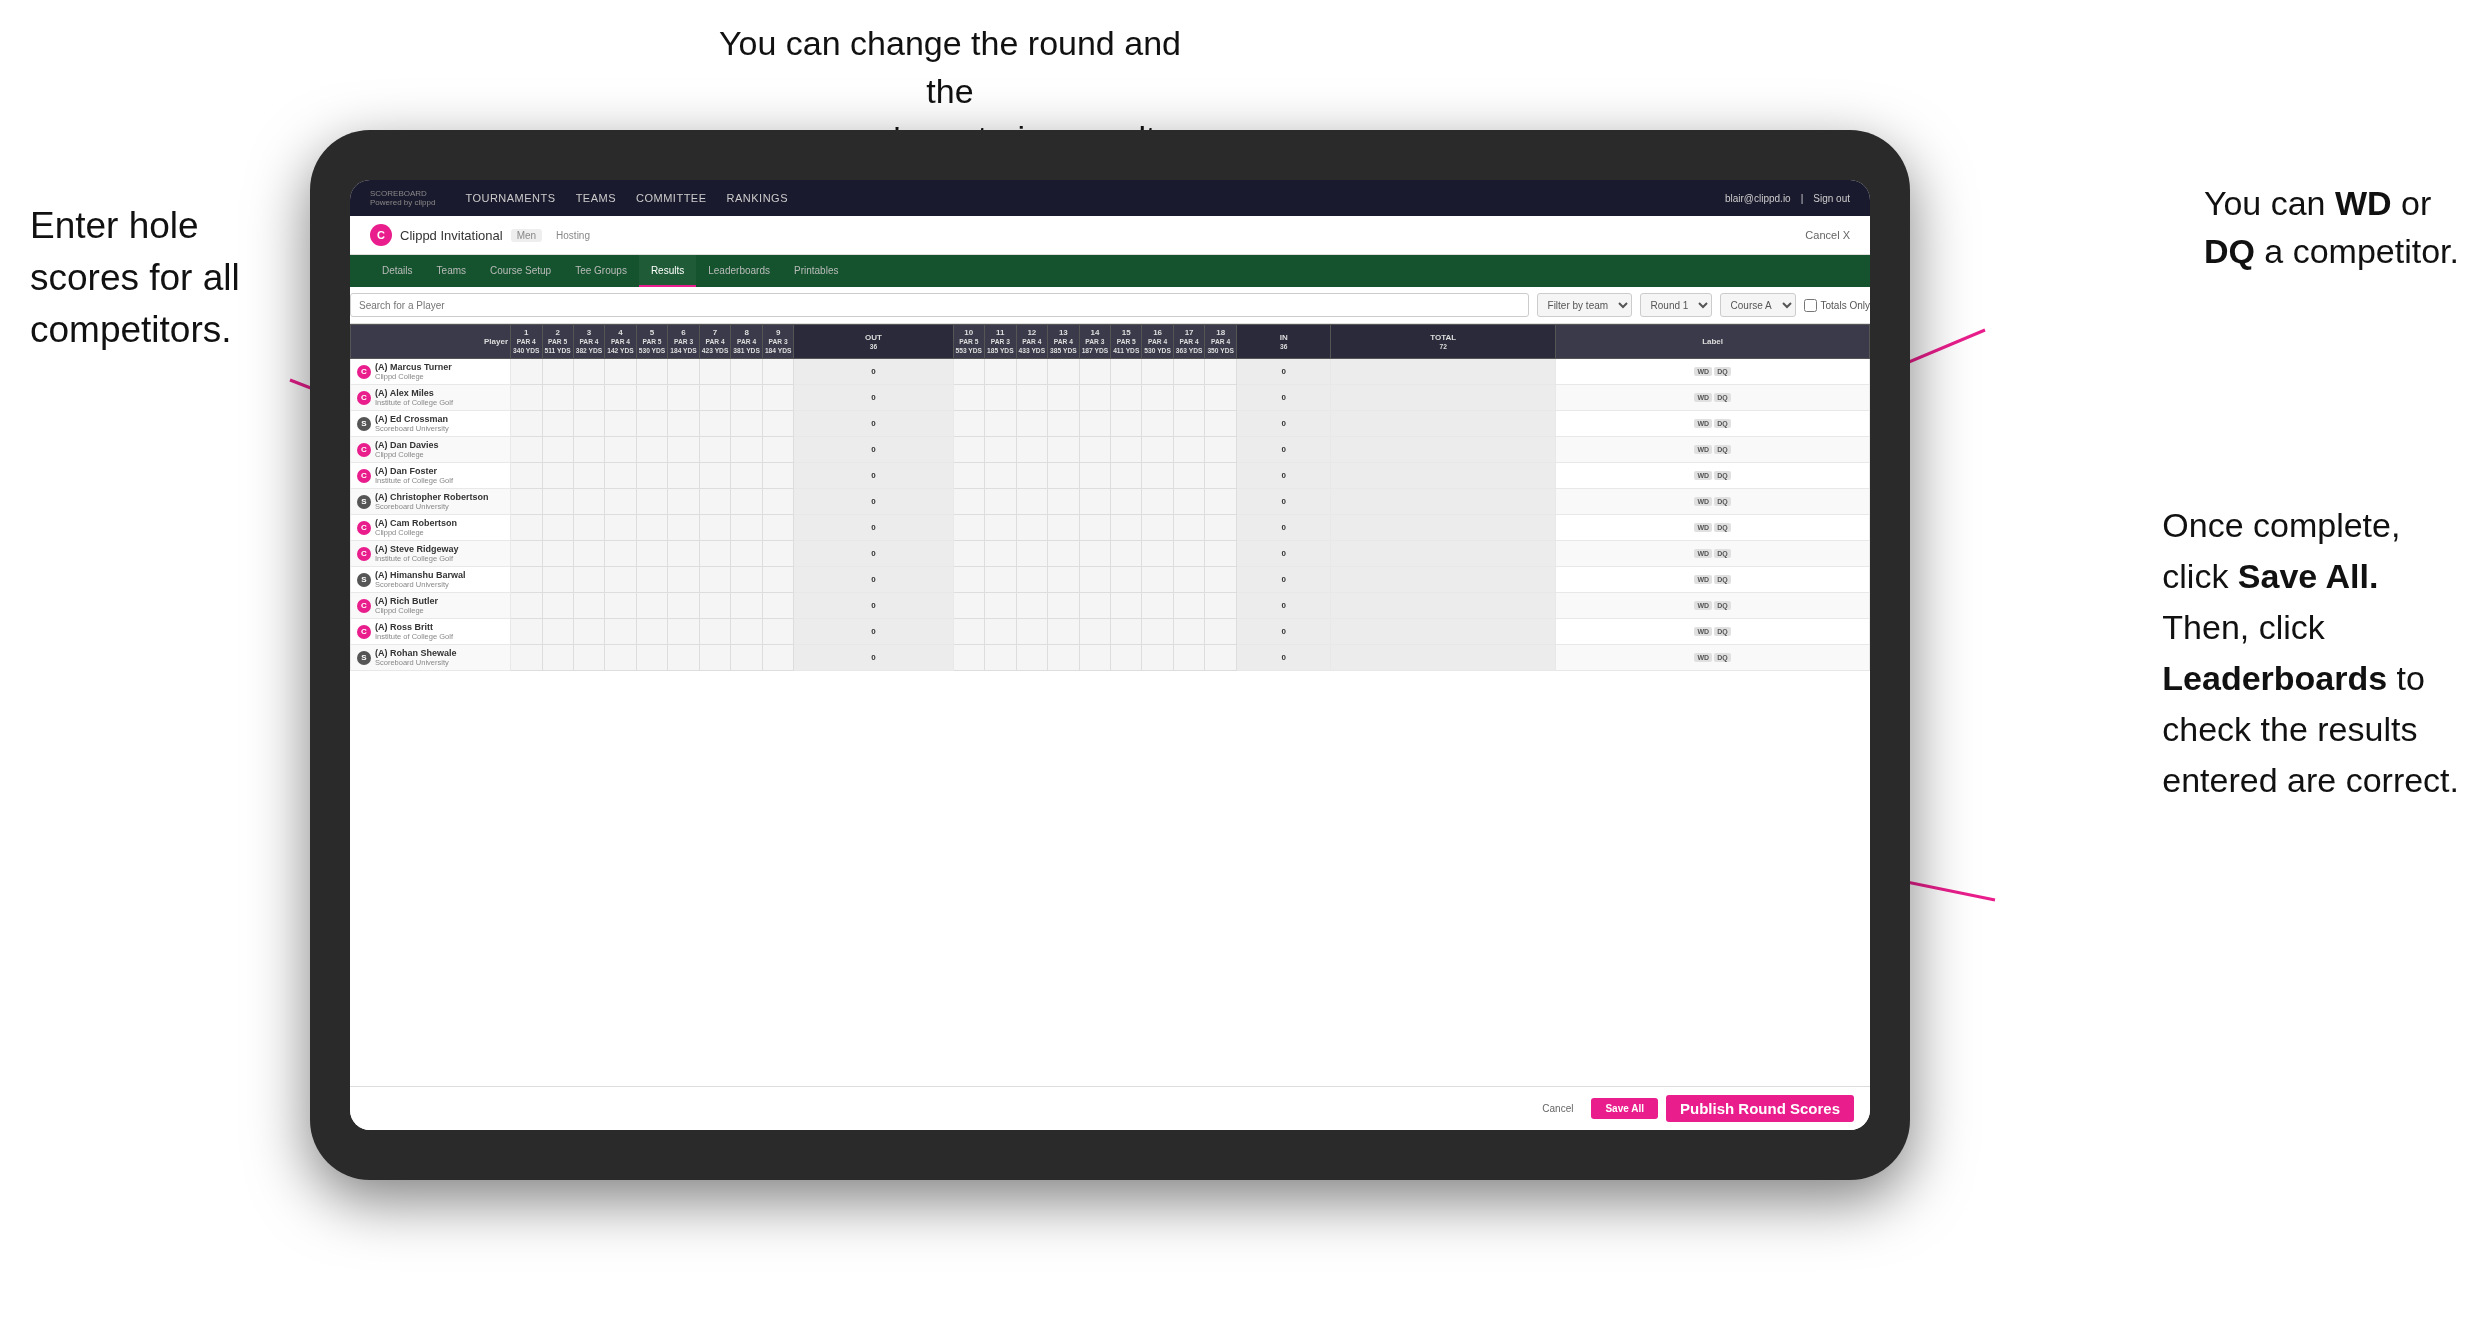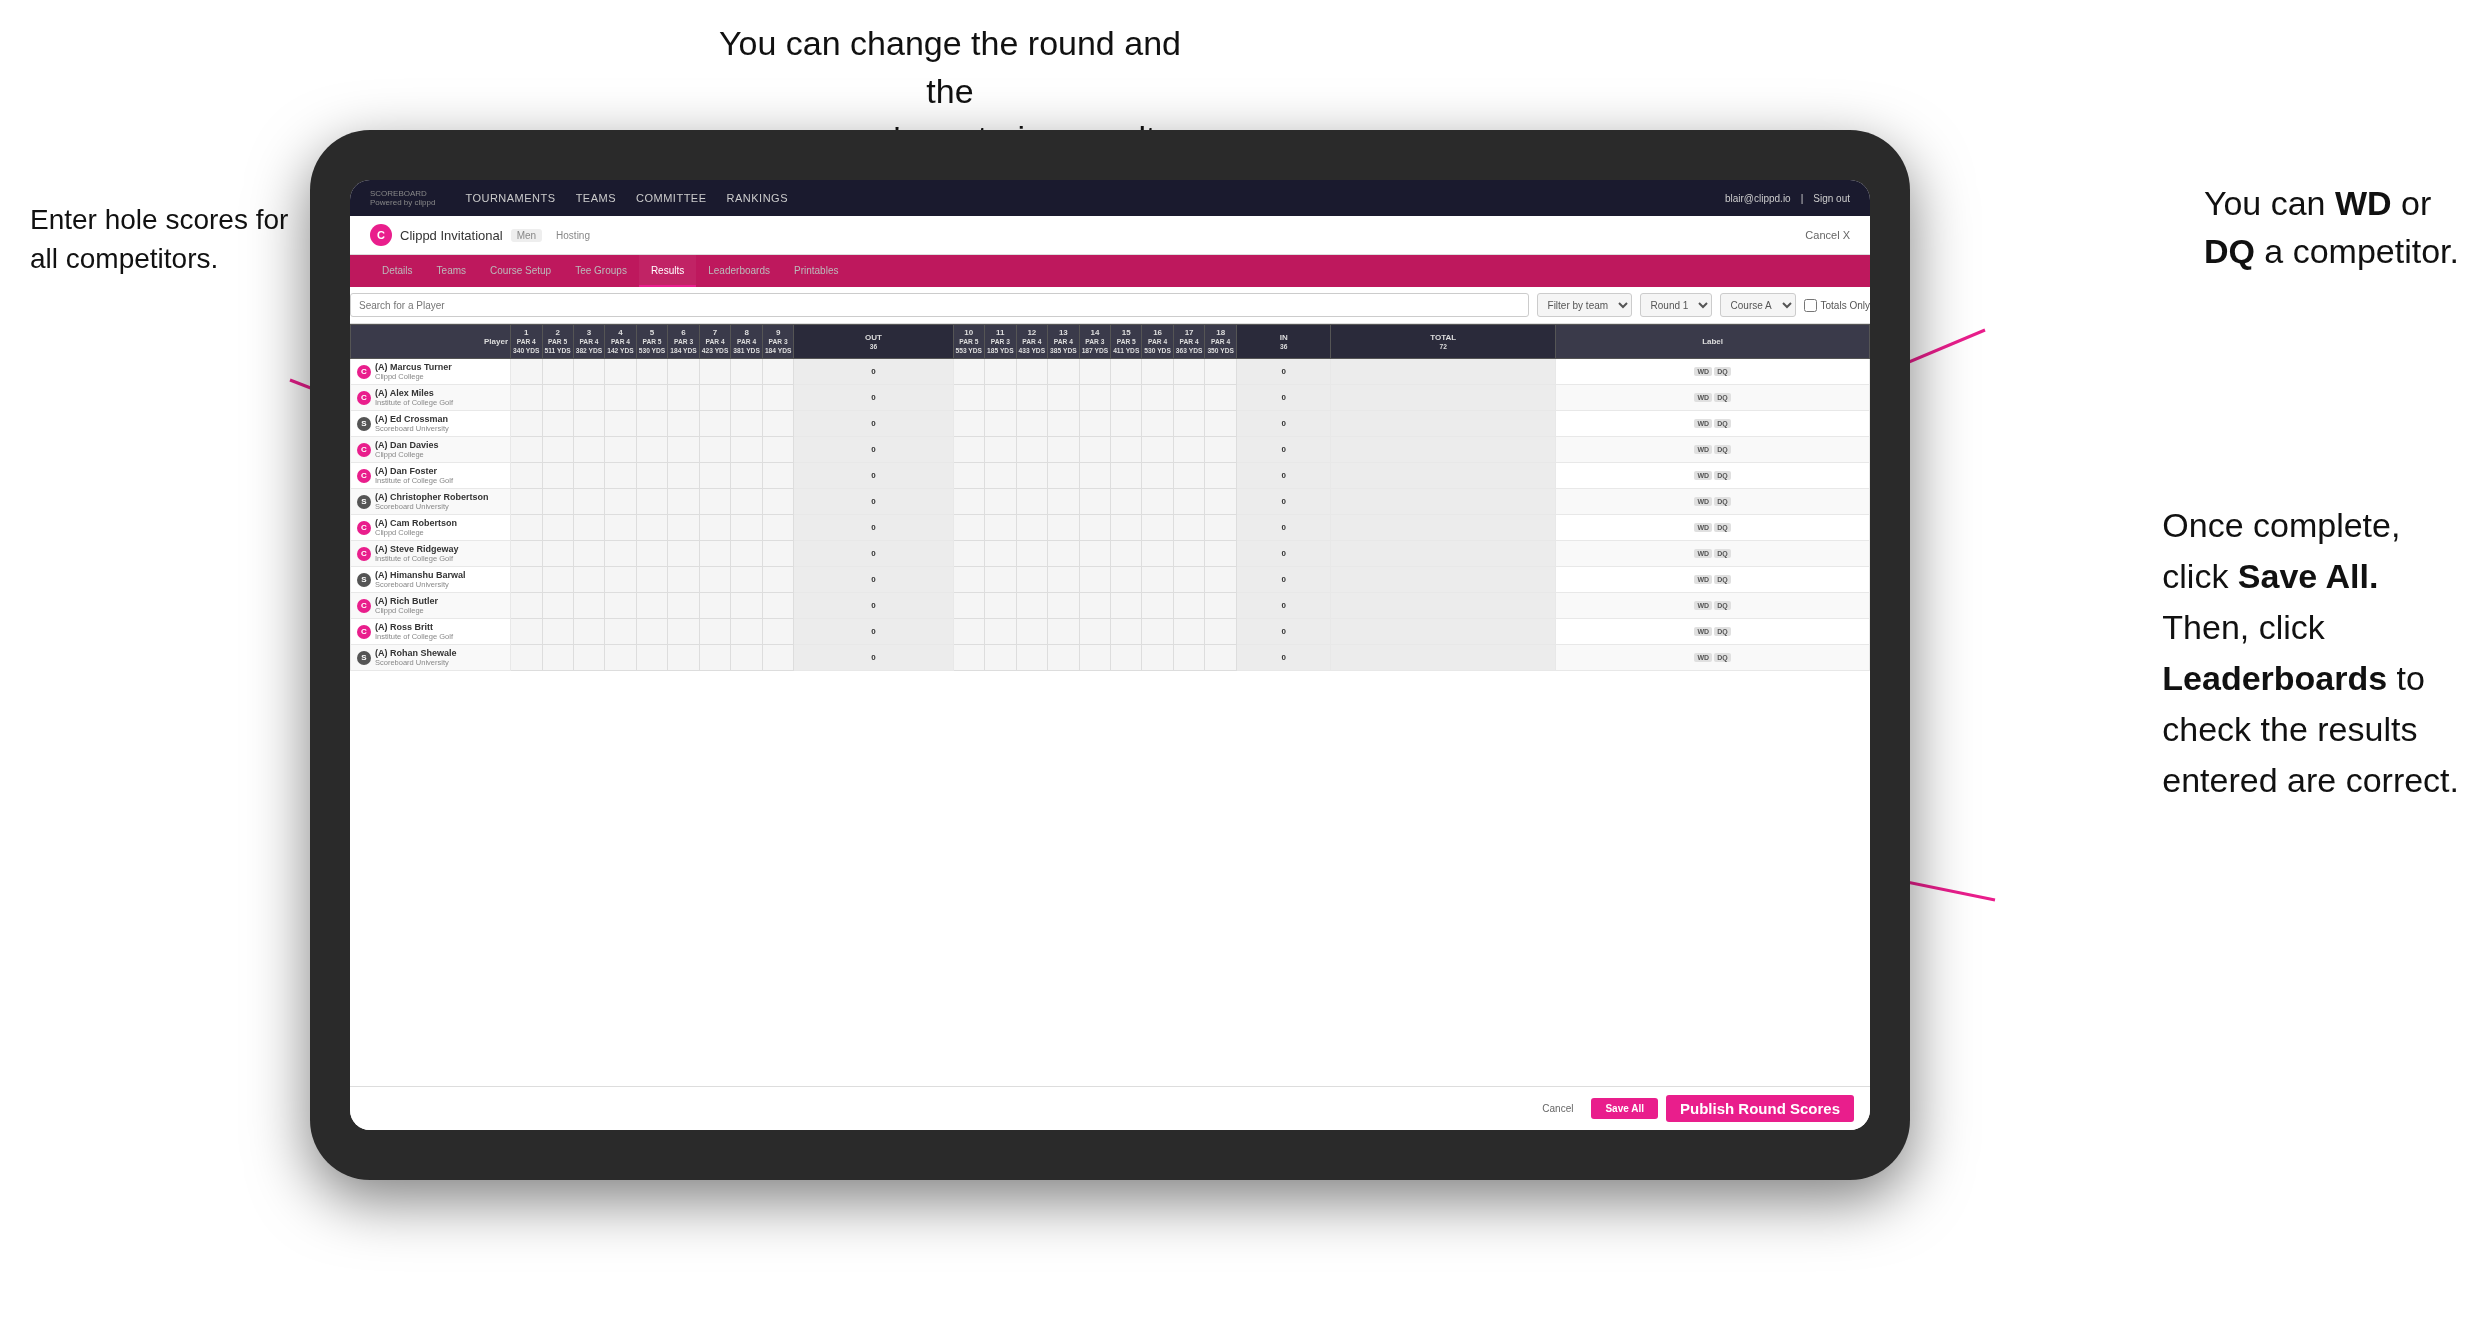--- a/index.html
+++ b/index.html
@@ -124,21 +124,21 @@
       padding: 1px 6px;
     }
     .cancel-btn {
       font-size: 11px;
       color: #666;
       cursor: pointer;
     }
 
     
     .tab-nav {
-      background: #be185d;
+      background: #14532d;
       display: flex;
       align-items: center;
       padding: 0 20px;
       height: 32px;
       flex-shrink: 0;
     }
     .tab-nav-item {
       color: #bbb;
       font-size: 10px;
       padding: 0 12px;
@@ -383,21 +383,21 @@
       width: 2489px;
       height: 1339px;
       pointer-events: none;
     }
 
     
     .annotation-left {
       position: absolute;
       left: 30px;
       top: 200px;
-      font-size: 28px;
+      font-size: 37px;
       color: #111;
       line-height: 1.4;
       max-width: 270px;
     }
 
     .annotation-top {
       position: absolute;
       left: 700px;
       top: 20px;
       font-size: 34px;

